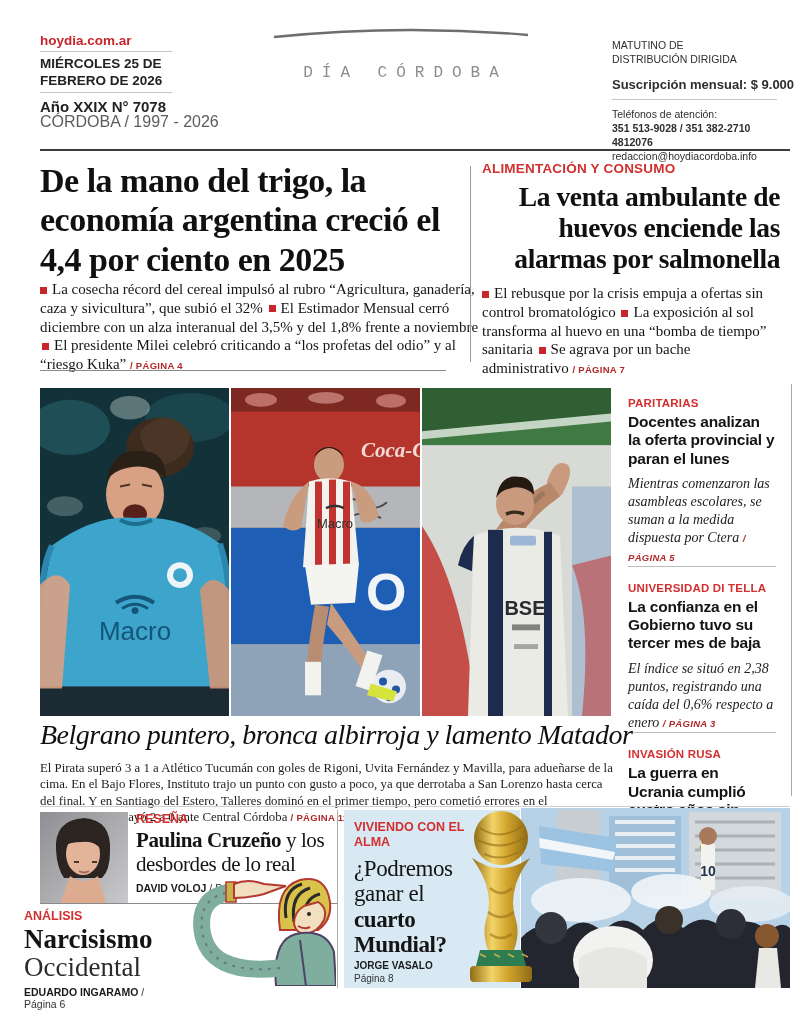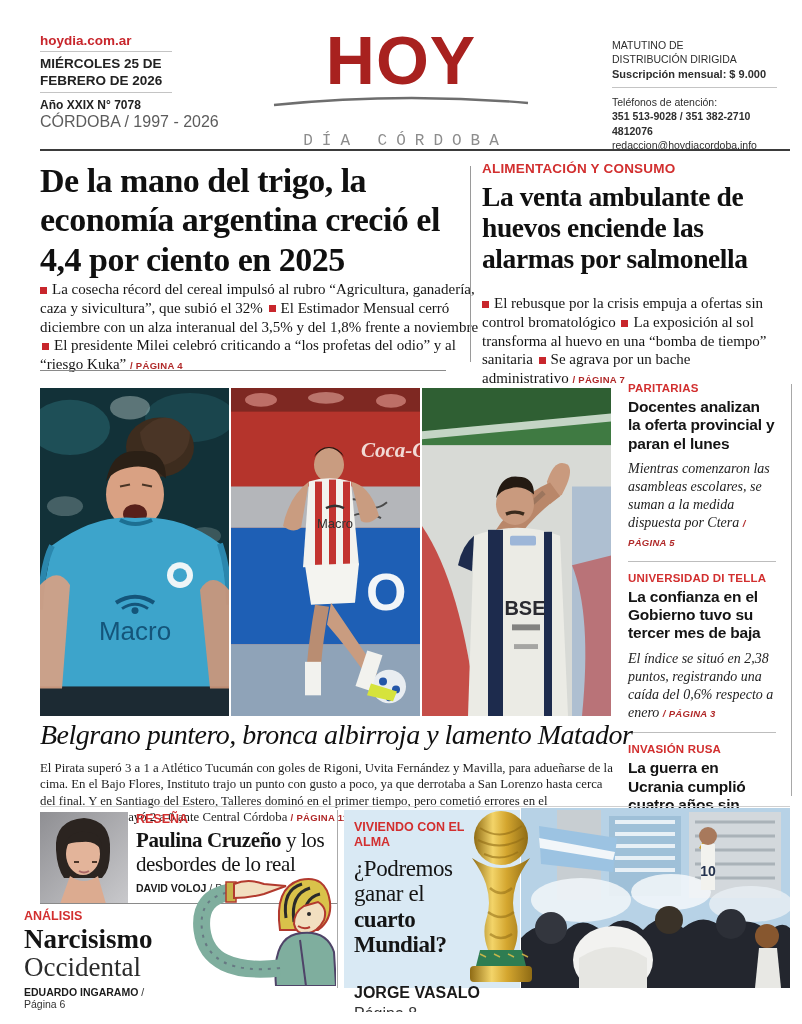--- a/index.html
+++ b/index.html
@@ -4,28 +4,28 @@
 <style>
   html,body{margin:0;padding:0;background:#fff;}
   .page{position:relative;width:802px;height:1012px;background:#fff;overflow:hidden;
         font-family:"Liberation Sans",sans-serif;color:#1a1a1a;border-radius:9px;}
   .abs{position:absolute;}
 
   
   .m-site{left:40px;top:33px;font-weight:bold;font-size:13.5px;color:#c8262c;}
   .m-rule{height:1px;background:#c4c4c4;}
   .m-date{left:40px;top:56px;width:138px;font-weight:bold;font-size:13.5px;line-height:1.25;color:#222;}
-  .m-edition{left:40px;top:98px;font-weight:bold;font-size:12px;color:#222;}
+  .m-edition{left:40px;top:98px;font-weight:bold;font-size:15px;color:#222;}
   .m-place{left:40px;top:113px;font-size:16px;color:#5c5c5c;}
   .logo-wrap{left:251px;top:26px;width:300px;text-align:center;}
   .logo-word{font-size:68px;line-height:1;font-weight:bold;color:#a8211f;letter-spacing:1px;}
   .logo-tag{font-size:16px;letter-spacing:9px;color:#8d8d8d;margin-top:20px;padding-left:9px;font-family:Liberation Mono, monospace;}
   .m-right{left:612px;top:38px;width:172px;font-size:10.5px;line-height:1.35;color:#2e2e2e;}
   .m-right .mat{width:140px;}
-  .m-right .sub{font-weight:bold;font-size:11px;white-space:nowrap;margin-top:1px;}
+  .m-right .sub{font-weight:bold;font-size:13px;white-space:nowrap;margin-top:10px;}
   .m-right .ph{margin-top:7px;}
   .m-right .phn{font-weight:bold;}
 
   .rule-dark{background:#3b3b3b;}
   .rule-mid{background:#8a8a8a;}
   .rule-light{background:#cfcfcf;}
 
   
   .lead-h{left:40px;top:161px;width:442px;font-family:"Liberation Serif",serif;font-weight:bold;
           font-size:34px;line-height:1.16;color:#101010;letter-spacing:-0.5px;}
@@ -33,29 +33,29 @@
   .lead-b{left:40px;top:280px;width:440px;}
   .sq{display:inline-block;width:7px;height:7px;background:#c8262c;margin:0 5px 1px 2px;vertical-align:middle;}
   .sq.first{margin-left:0;}
   .pref{font-family:"Liberation Sans",sans-serif;font-weight:bold;font-size:9.5px;color:#b02828;letter-spacing:.3px;}
 
   
   .kicker{font-weight:bold;color:#d22f2f;letter-spacing:.2px;}
   .second{left:482px;top:161px;width:298px;}
   .second .kicker{font-size:13.5px;}
   .second-h{font-family:"Liberation Serif",serif;font-weight:bold;font-size:27.5px;line-height:1.13;
-            color:#101010;letter-spacing:-0.4px;margin:5px 0 20px 0;}
+            color:#101010;letter-spacing:-0.4px;margin:5px 0 10px 0;text-align:right;}
 
   
   .ph-frame{top:388px;height:328px;width:189px;}
   .ph-frame svg{display:block;width:100%;height:100%;}
 
   
   .sidebar{left:628px;top:382px;width:148px;}
-  .sb-sec{padding-bottom:10px;margin-bottom:10px;border-bottom:1px solid #bdbdbd;}
+  .sb-sec{padding-bottom:0;margin-bottom:10px;border-bottom:1px solid #bdbdbd;margin-top:15px;}
   .sb-sec.last{border-bottom:none;}
   .sb-k{font-size:11.5px;font-weight:bold;color:#d22f2f;letter-spacing:.2px;}
   .sb-h{font-size:15.5px;font-weight:bold;line-height:1.18;color:#141414;margin:4px 0 7px 0;letter-spacing:-0.2px;}
   .sb-d{font-family:"Liberation Serif",serif;font-style:italic;font-size:14px;line-height:1.3;color:#222;margin:0;}
 
   
   .sports-h{left:40px;top:719px;width:580px;font-family:"Liberation Serif",serif;font-style:italic;
             font-size:28px;color:#101010;white-space:nowrap;letter-spacing:-0.5px;}
   .sports-c{left:40px;top:760px;width:578px;font-family:"Liberation Serif",serif;font-size:12.8px;
             line-height:1.27;color:#1e1e1e;margin:0;}
@@ -67,37 +67,36 @@
   .res-title b{font-weight:bold;}
   .byline{font-size:10.5px;color:#333;}
   .byline b{font-weight:bold;color:#1a1a1a;}
   .ana-t1{font-family:"Liberation Serif",serif;font-weight:bold;font-size:27px;line-height:1.05;color:#141414;}
   .ana-t2{font-family:"Liberation Serif",serif;font-size:27px;line-height:1.05;color:#2b2b2b;}
   .alma-box{left:344px;top:810px;width:176px;height:178px;background:#d9e9f4;box-sizing:border-box;padding:10px 10px;}
   .alma-k{font-size:12.5px;font-weight:bold;color:#d22f2f;width:112px;line-height:1.2;}
   .alma-t{font-family:"Liberation Serif",serif;font-size:23px;line-height:1.1;width:118px;
           color:#141414;margin-top:6px;letter-spacing:-0.4px;}
   .alma-t b{font-weight:bold;}
-  .alma-by{margin-top:26px;font-size:16px;line-height:1.3;color:#333;}
+  .alma-by{margin-top:2px;font-size:10px;line-height:1.3;color:#333;}
   .alma-by b{font-weight:bold;color:#1a1a1a;}
 </style>
 </head>
 <body>
 
 <div class="page">
 
   <div class="abs m-site">hoydia.com.ar</div>
   <div class="abs m-rule" style="left:40px;top:51px;width:132px;"></div>
   <div class="abs m-date">MIÉRCOLES 25 DE FEBRERO DE 2026</div>
   <div class="abs m-rule" style="left:40px;top:92px;width:132px;"></div>
   <div class="abs m-edition">Año XXIX N° 7078</div>
   <div class="abs m-place">CÓRDOBA / 1997 - 2026</div>
 
   <div class="abs logo-wrap">
-    <div class="logo-word">HOY</div>
     <svg width="262" height="14" viewBox="0 0 262 14">
       <path d="M4,11 Q131,-2 258,9" stroke="#6e6e6e" stroke-width="2.4" fill="none"></path>
     </svg>
     <div class="logo-tag">DÍA CÓRDOBA</div>
   </div>
 
   <div class="abs m-right">
     <div class="mat">MATUTINO DE DISTRIBUCIÓN DIRIGIDA</div>
     <div class="sub">Suscripción mensual: $ 9.000</div>
     <div class="m-rule" style="width:165px;margin-top:5px;"></div>

